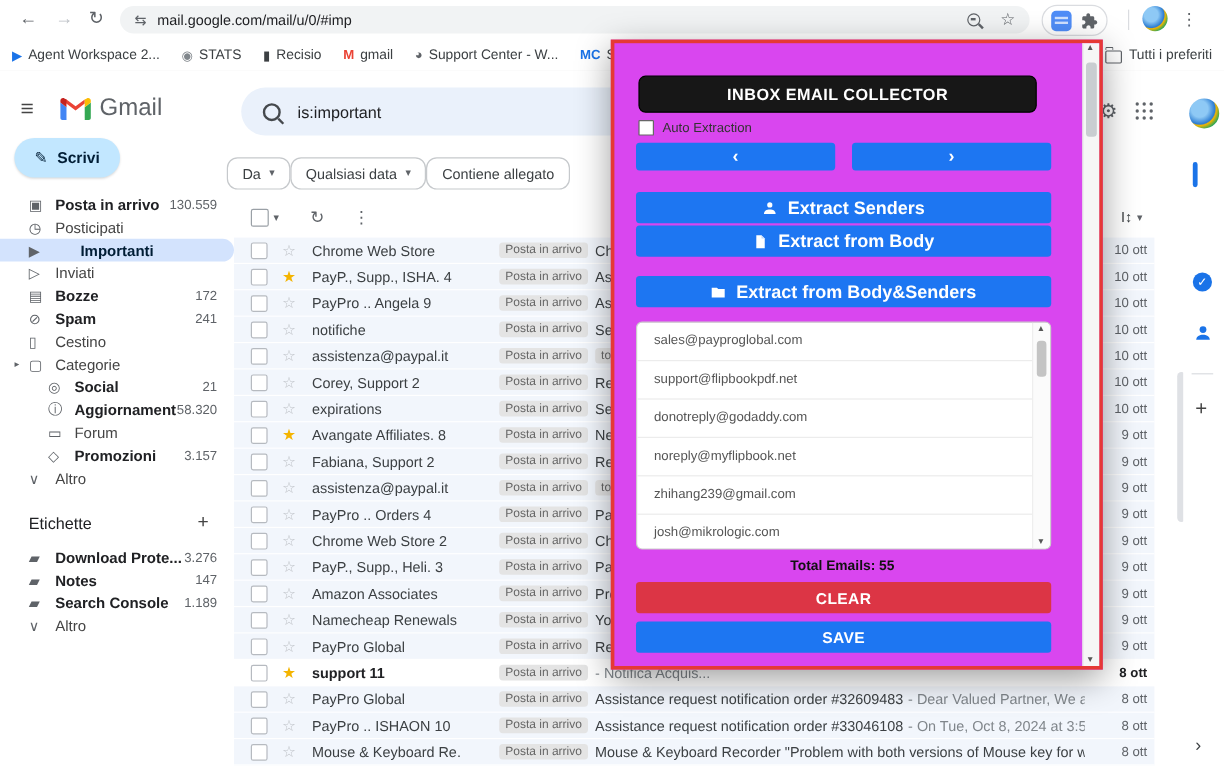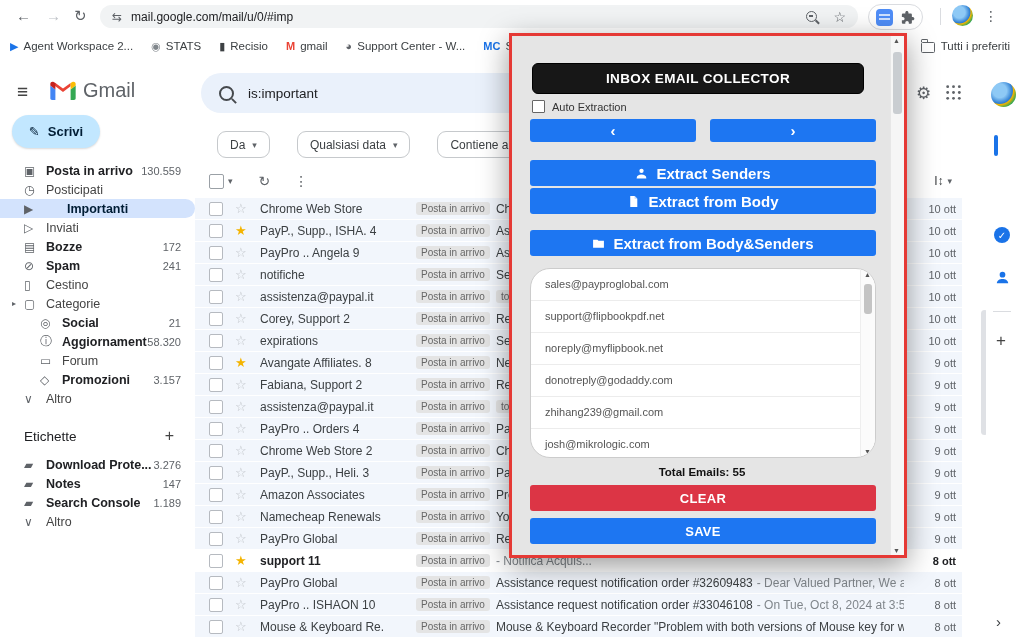--- a/index.html
+++ b/index.html
@@ -43,21 +43,21 @@
   .nav-row.indent{padding-left:40px;}
   .lbl-header{position:absolute;left:24px;top:368px;width:150px;display:flex;align-items:center;font-size:13.5px;color:#202124;}
   .lbl-header .plus{margin-left:auto;font-size:16px;color:#444;cursor:pointer;}
   .label-list{position:absolute;left:0;top:396px;width:195px;}
   
   .searchbar{position:absolute;left:201px;top:14px;width:674px;height:40px;background:#eaf1fb;border-radius:20px;display:flex;align-items:center;padding:0 18px;box-sizing:border-box;gap:14px;}
   .search-mag{width:11px;height:11px;border:2px solid #45494d;border-radius:50%;position:relative;}
   .search-mag:after{content:"";position:absolute;width:6px;height:2px;background:#45494d;transform:rotate(45deg);right:-5px;bottom:-3px;}
   .search-q{font-size:13.5px;color:#202124;}
   .hdr-ic{position:absolute;top:24px;font-size:17px;color:#5f6368;cursor:pointer;}
-  .chips{position:absolute;left:217px;top:72px;display:flex;gap:27px;}
+  .chips{position:absolute;left:189px;top:72px;display:flex;gap:0;}
   .chip{height:25px;border:1px solid #c6c9cc;border-radius:9px;display:flex;align-items:center;padding:0 12px;font-size:12px;color:#3c4043;gap:7px;background:#fff;cursor:pointer;white-space:nowrap;}
   .chip .caret{font-size:9px;color:#5f6368;}
   .list-toolbar{position:absolute;left:195px;top:108px;right:40px;height:28px;display:flex;align-items:center;}
   .cbx{width:13px;height:13px;border:1.6px solid #9aa0a6;border-radius:2px;background:#fff;}
   .tb-caret{font-size:9px;color:#5f6368;margin-left:4px;}
   .tb-ic{font-size:14px;color:#5f6368;cursor:pointer;}
   .sort-ctl{position:absolute;right:28px;display:flex;align-items:center;gap:4px;font-size:12px;color:#3c4043;cursor:pointer;}
   .mail-list{position:absolute;left:195px;top:139px;width:767px;}
   .mrow{height:22px;display:flex;align-items:center;background:#f2f6fc;border-bottom:1px solid #fff;padding-left:14px;box-sizing:border-box;cursor:pointer;}
   .mrow.unread{background:#fff;}
@@ -79,32 +79,32 @@
   .rb-avatar{width:25px;height:25px;left:5px;}
   .cal-ic{width:15px;height:15px;border:2px solid #1a73e8;border-radius:3px;background:#fff;position:relative;}
   .cal-ic:after{content:"";position:absolute;inset:3px;background:#1a73e8;}
   .keep-ic{width:16px;height:16px;background:#f5b400;border-radius:3px;position:relative;}
   .keep-ic:after{content:"";position:absolute;left:5px;top:3px;width:6px;height:6px;border-radius:50%;background:#fff;box-shadow:0 7px 0 -2px #fff;}
   .tasks-ic{width:16px;height:16px;border-radius:50%;background:#1a73e8;color:#fff;font-size:10px;display:flex;align-items:center;justify-content:center;font-weight:bold;}
   .rb-divider{position:absolute;left:7px;width:18px;height:1px;background:#dadce0;}
   .plus-ic{font-size:17px;color:#444;}
   .chev-br{position:absolute;left:10px;bottom:8px;font-size:15px;color:#3c4043;cursor:pointer;}
   
-  .popup{position:absolute;left:509px;top:33px;width:392px;height:519px;background:#e5e5e5;border:3px solid #e53935;box-shadow:0 8px 28px rgba(0,0,0,.4);z-index:10;}
+  .popup{position:absolute;left:509px;top:33px;width:392px;height:519px;background:#d946ef;border:3px solid #e53935;box-shadow:0 8px 28px rgba(0,0,0,.4);z-index:10;padding-left:12px;}
   .pp-scroll{position:absolute;right:0;top:0;bottom:0;width:13px;background:#f6f6f6;border-left:1px solid #e7e7e7;}
   .pp-scroll .up{position:absolute;top:1px;left:2px;font-size:7px;color:#555;}
   .pp-scroll .dn{position:absolute;bottom:1px;left:2px;font-size:7px;color:#555;}
   .pp-scroll .thumb{position:absolute;top:16px;left:2px;width:9px;height:62px;background:#c9cdd1;border-radius:3px;}
   .pp-title{position:absolute;left:20px;top:27px;width:330px;height:29px;background:#171717;border:1px solid #000;border-radius:6px;color:#fff;font-weight:bold;font-size:13.5px;letter-spacing:.4px;display:flex;align-items:center;justify-content:center;}
   .pp-auto{position:absolute;left:20px;top:64px;display:flex;align-items:center;gap:7px;font-size:11px;color:#333;}
   .pp-auto .cbx{width:11px;height:11px;border:1.3px solid #666;border-radius:1px;}
   .pp-btn{position:absolute;background:#1d76f2;border-radius:3px;color:#fff;display:flex;align-items:center;justify-content:center;cursor:pointer;font-weight:bold;}
   .pp-nav{top:83px;width:166px;height:23px;font-size:15px;}
   .pp-act{left:18px;width:346px;height:26px;font-size:15px;gap:8px;}
-  .pp-list{position:absolute;left:18px;top:232px;width:346px;height:190px;border:1px solid #ccc;border-radius:20px;background:#fff;box-sizing:border-box;overflow:hidden;}
+  .pp-list{position:absolute;left:18px;top:232px;width:346px;height:190px;border:1px solid #ccc;border-radius:5px;background:#fff;box-sizing:border-box;overflow:hidden;}
   .pp-list-scroll{position:absolute;right:0;top:0;bottom:0;width:14px;background:#fbfbfb;border-left:1px solid #eee;}
   .pp-list-scroll .up{position:absolute;top:2px;left:3px;font-size:7px;color:#555;}
   .pp-list-scroll .dn{position:absolute;bottom:2px;left:3px;font-size:7px;color:#555;}
   .pp-list-scroll .thumb{position:absolute;top:15px;left:3px;width:8px;height:30px;background:#c4c4c4;border-radius:3px;}
   .pp-mail{height:31px;line-height:31px;padding-left:14px;font-size:11px;color:#555;border-bottom:1px solid #ececec;white-space:nowrap;}
   .pp-total{position:absolute;left:0;top:430px;width:380px;text-align:center;font-size:11.5px;font-weight:bold;color:#111;}
   .pp-clear{top:449px;background:#dc3545;font-size:13px;letter-spacing:.3px;}
   .pp-save{top:482px;font-size:13px;letter-spacing:.3px;}
   .wicon{width:13px;height:13px;fill:#fff;}
 </style>
@@ -575,22 +575,22 @@
     <svg class="wicon" viewBox="0 0 24 24">
         <path d="M2 5h8l2 2h10v13H2z"></path>
       </svg>
     <span>Extract from Body&amp;Senders</span>
   </div>
 
   <div class="pp-list">
     <div id="ppMails">
         <div class="pp-mail">sales@payproglobal.com</div>
         <div class="pp-mail">support@flipbookpdf.net</div>
+        <div class="pp-mail">donotreply@godaddy.com</div>
         <div class="pp-mail">noreply@myflipbook.net</div>
-        <div class="pp-mail">donotreply@godaddy.com</div>
         <div class="pp-mail">zhihang239@gmail.com</div>
         <div class="pp-mail">josh@mikrologic.com</div>
       </div>
     <div class="pp-list-scroll">
       <span class="up">▲</span>
       <span class="thumb"></span>
       <span class="dn">▼</span>
     </div>
   </div>
 

